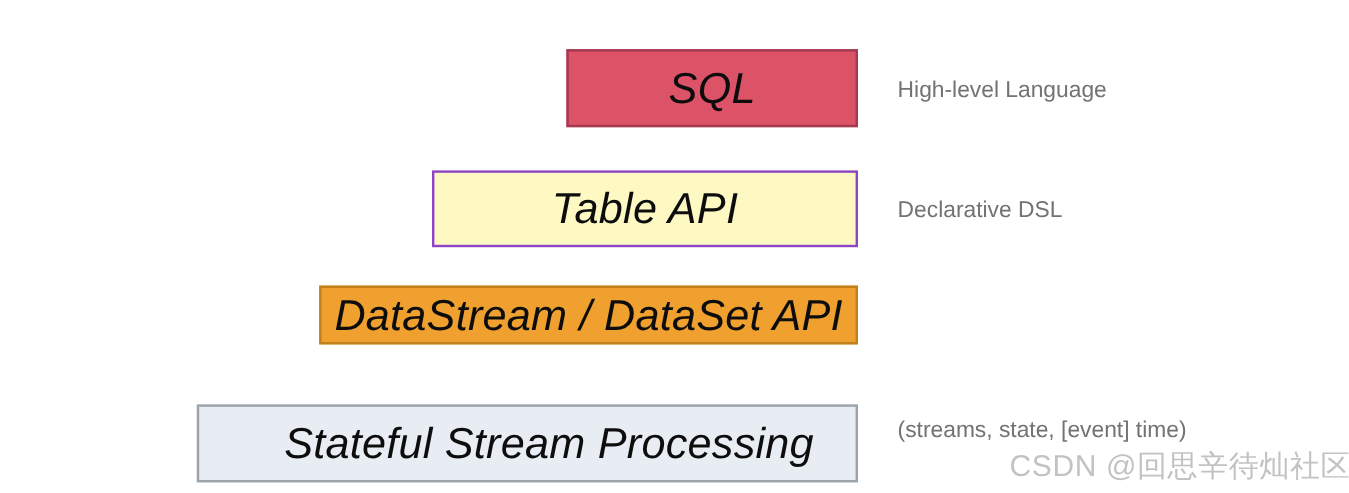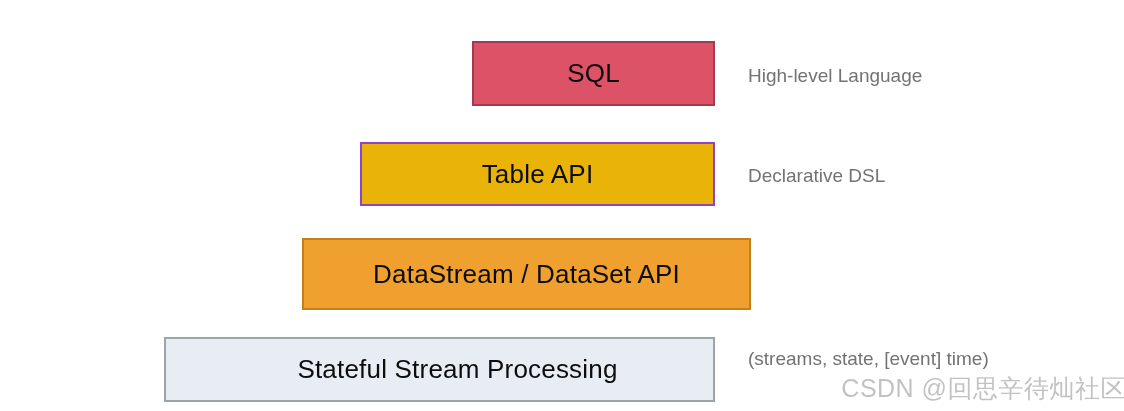--- a/index.html
+++ b/index.html
@@ -15,27 +15,28 @@
     overflow: hidden;
     font-family: "Liberation Sans", "DejaVu Sans", sans-serif;
   }
   .bar {
     position: absolute;
     box-sizing: border-box;
     border: 2px solid #84cc16;
     display: flex;
     align-items: center;
     justify-content: center;
-    font-size: 26px;
+    font-size: 36px;
     color: #0d0d0d;
     letter-spacing: 0.2px;
+    font-style: italic;
   }
   .bar-sql        { left: 472px; top: 41px;  width: 243px; height: 65px; }
   .bar-table      { left: 360px; top: 142px; width: 355px; height: 64px; }
-  .bar-datastream { left: 266px; top: 238px; width: 449px; height: 72px; margin-left: 36px; }
+  .bar-datastream { left: 266px; top: 238px; width: 449px; height: 49px; }
   .bar-stateful   { left: 164px; top: 337px; width: 551px; height: 65px; padding-left: 36px; }
   .note {
     position: absolute;
     left: 748px;
     font-size: 19px;
     color: #737373;
     white-space: nowrap;
     line-height: 27px;
   }
   .note-1 { top: 62px; }
@@ -54,21 +55,21 @@
 </style>
 </head>
 <body>
 
 <div class="stage">
 
   <div class="bar bar-sql" style="background-color: rgb(220, 82, 103); border-color: rgb(162, 58, 82);">
     <span>SQL</span>
   </div>
 
-  <div class="bar bar-table" style="background-color: #eab308; border-color: rgb(143, 67, 198); align-items: center;">
+  <div class="bar bar-table" style="background-color: #fef9c3; border-color: rgb(143, 67, 198); align-items: center;">
     <span>Table API</span>
   </div>
 
   <div class="bar bar-datastream" style="background-color: rgb(239, 160, 47); border-color: rgb(193, 128, 28);">
     <span>DataStream / DataSet API</span>
   </div>
 
   <div class="bar bar-stateful" style="background-color: rgb(232, 236, 243); border-color: rgb(157, 163, 171);">
     <span>Stateful Stream Processing</span>
   </div>

